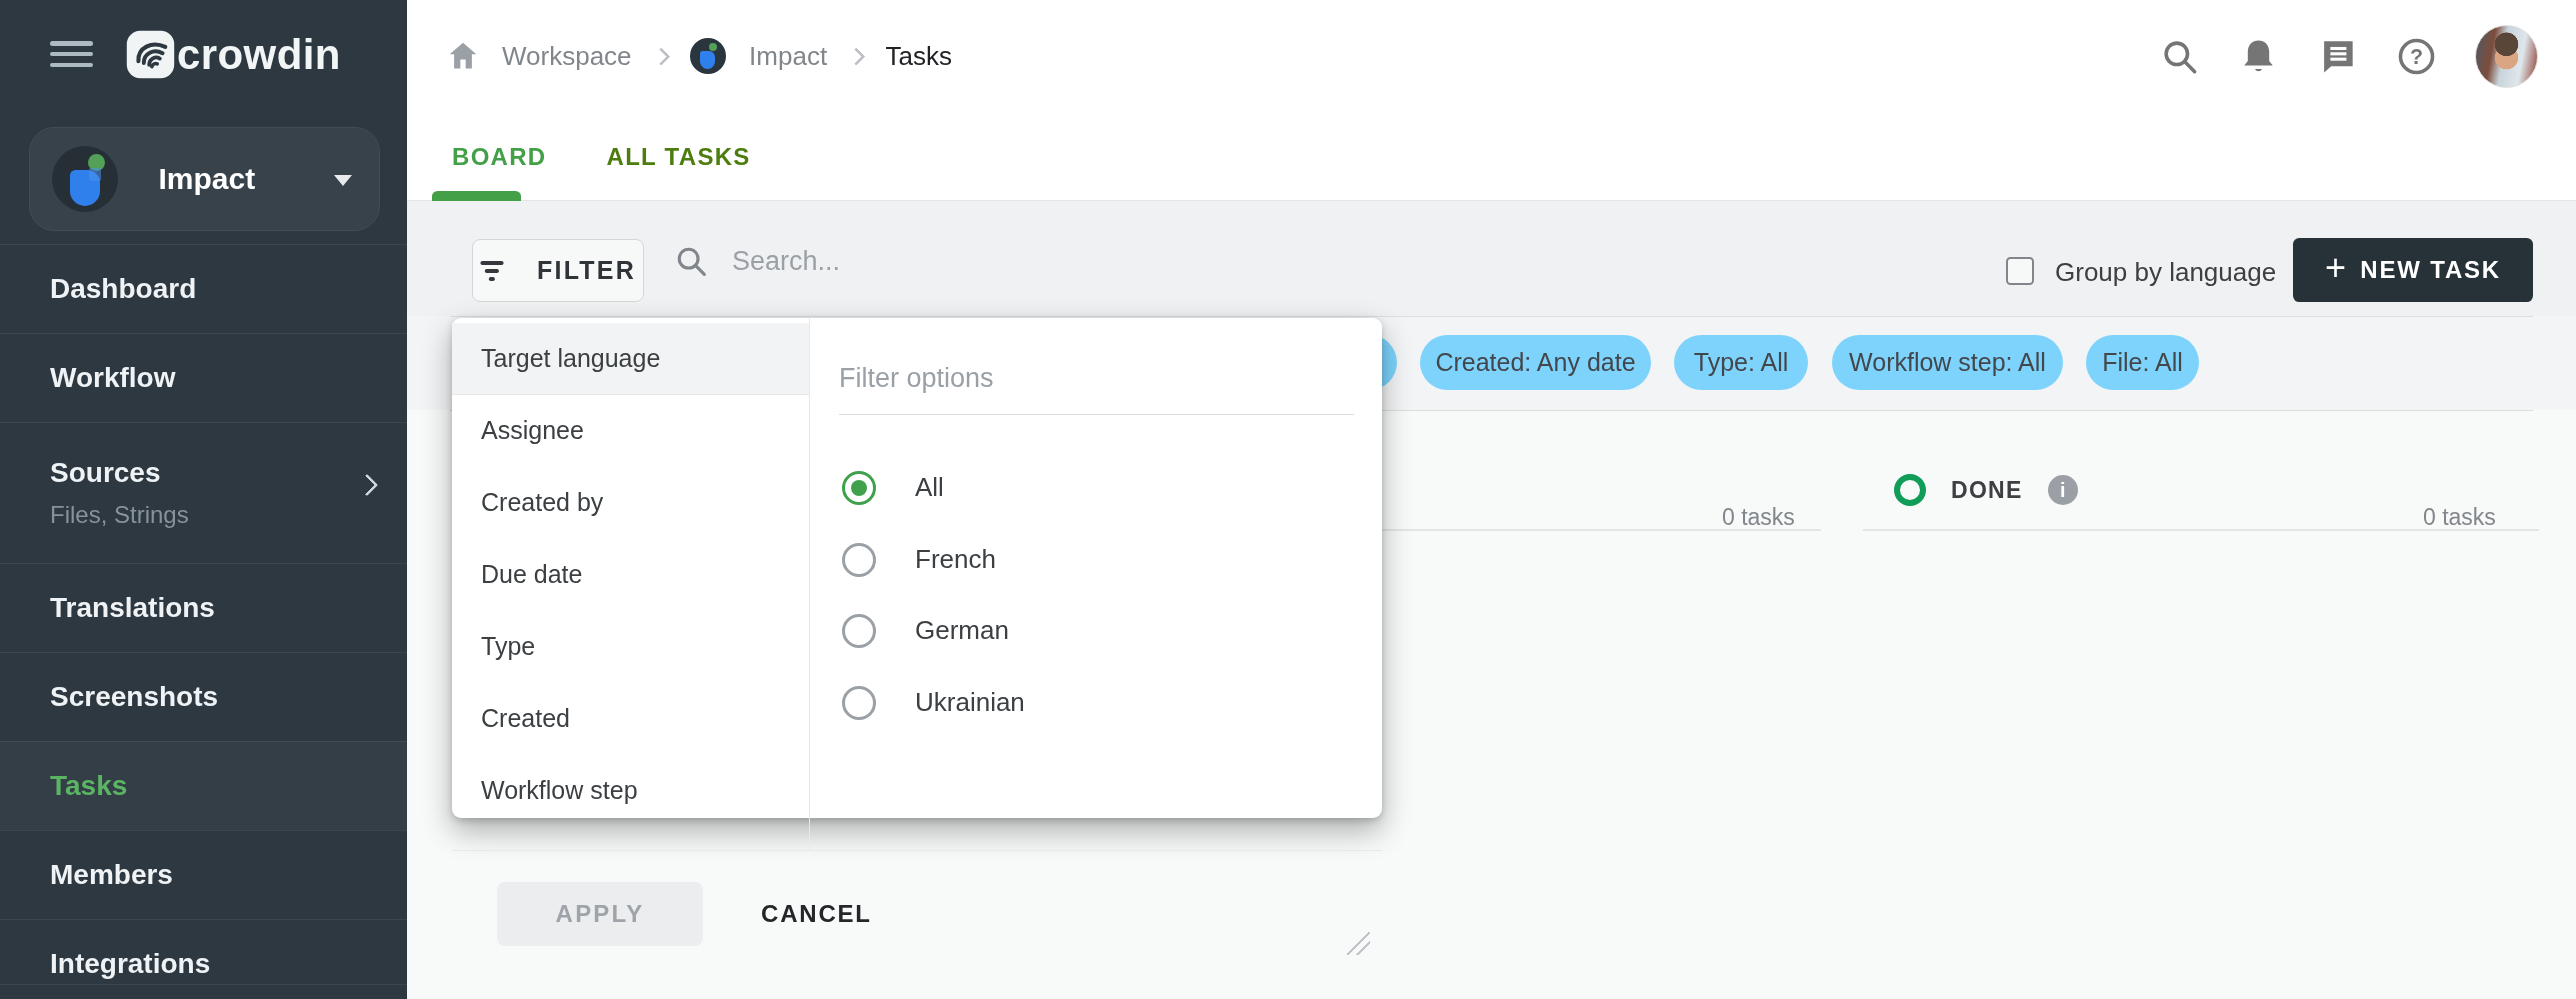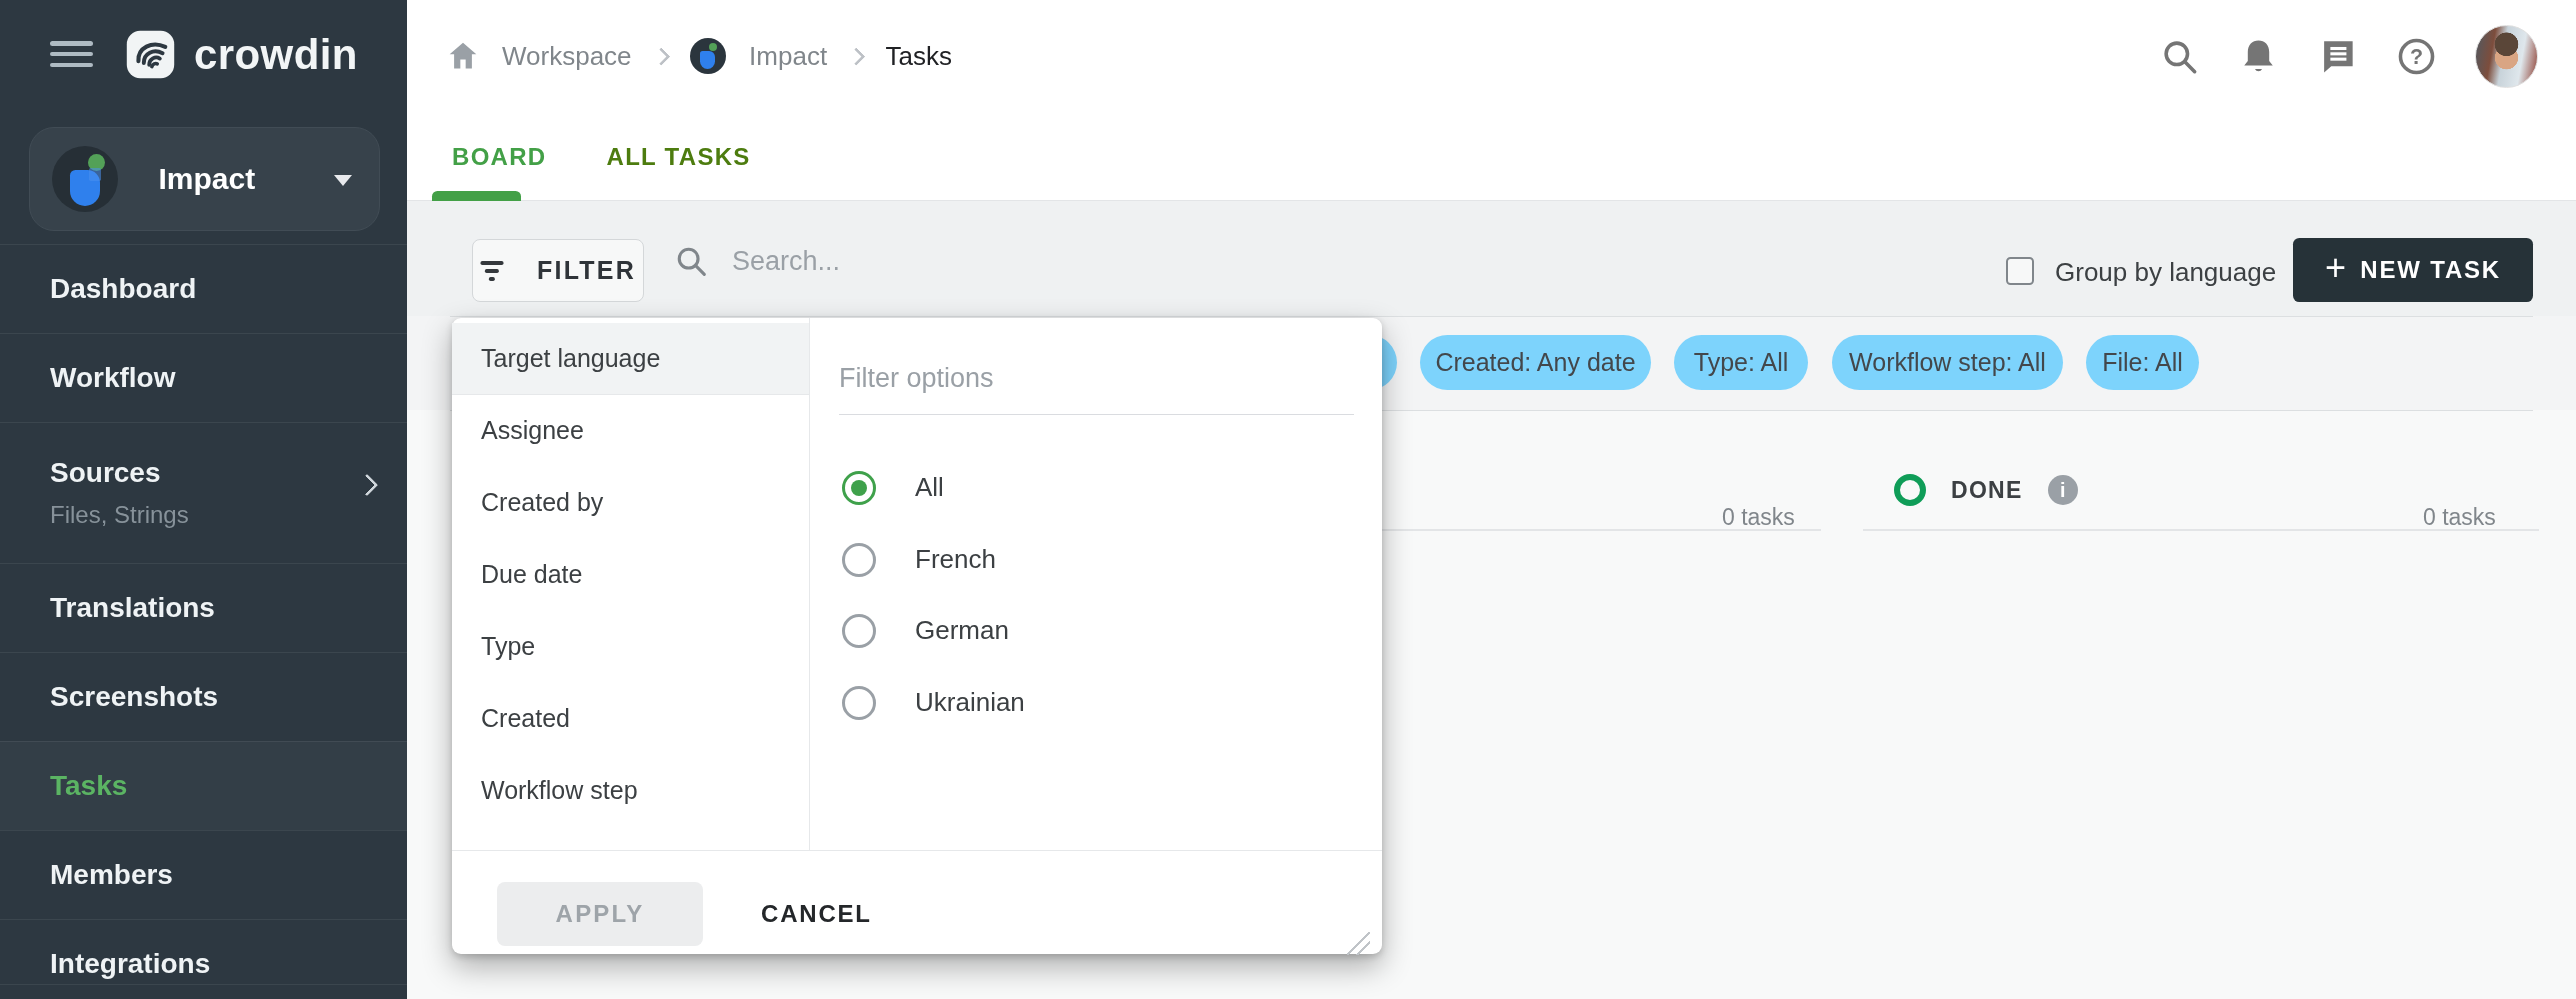--- a/index.html
+++ b/index.html
@@ -5,21 +5,21 @@
   * { margin:0; padding:0; box-sizing:border-box; }
   html,body { width:2576px; height:999px; overflow:hidden; }
   body { font-family:"Liberation Sans", sans-serif; background:#EFF1F2; position:relative; }
 
   
   .sidebar { position:absolute; left:0; top:0; width:407px; height:999px; background:#2D3841; z-index:5; }
   .hamburger { position:absolute; left:50px; top:41px; width:43px; height:29px; cursor:pointer; }
   .hamburger span { display:block; height:4.5px; border-radius:2.7px; background:#AEBAC2; margin-bottom:6.3px; }
   .logo { position:absolute; left:125px; top:29px; display:flex; align-items:center; }
   .logo-badge { width:51px; height:51px; }
-  .logo-word { color:#F2F5F6; font-size:42px; font-weight:bold; letter-spacing:0.4px; margin-left:18px; }
+  .logo-word { color:#F2F5F6; font-size:42px; font-weight:bold; letter-spacing:0.4px; margin-left:1px; }
 
   .project-card { position:absolute; left:29px; top:127px; width:351px; height:104px; border-radius:25px;
     background:#37424B; border:0.9px solid #414C55; display:flex; align-items:center; cursor:pointer; }
   .project-avatar { position:relative; width:66px; height:66px; border-radius:50%; background:#262F36; margin-left:21.5px; flex:none; }
   .project-avatar .dot { position:absolute; left:36px; top:8px; width:17px; height:17px; border-radius:50%; background:#53A158; }
   .project-avatar .drop { position:absolute; left:18px; top:24px; width:30px; height:36px; background:#2F80ED; border-radius:5.4px 12.5px 15px 15px; }
   .project-avatar .drop::before { content:""; position:absolute; right:-1.8px; top:-1.8px; width:12.5px; height:12.5px; background:#4a90ee; opacity:.55; border-radius:1.8px; }
   .project-name { color:#FFFFFF; font-size:30px; font-weight:bold; margin-left:41px; }
   .caret-down { position:absolute; right:27px; top:47px; width:0; height:0;
     border-left:9.8px solid transparent; border-right:9.8px solid transparent; border-top:11.6px solid #E8EAED; }
@@ -93,21 +93,21 @@
   
   .col-head { position:absolute; top:474px; display:flex; align-items:center; }
   .ring { border-radius:50%; }
   .col-name { font-size:23px; font-weight:bold; letter-spacing:1.3px; color:#3C4043; }
   .info-ic { width:30px; height:30px; border-radius:50%; background:#9AA0A6; color:#FFFFFF; font-size:19.7px; font-weight:bold;
     display:flex; align-items:center; justify-content:center; cursor:pointer; }
   .col-count { position:absolute; top:480px; font-size:23px; color:#80868B;margin-top:24px; }
   .col-divider { position:absolute; top:529px; height:1.8px; background:#E3E5E7; }
 
   
-  .dropdown { position:absolute; left:452px; top:318px; width:930px; height:636px; background:#FFFFFF; border-radius:9px;
+  .dropdown { position:absolute; left:452px; top:318px; width:930px; height:500px; background:#FFFFFF; border-radius:9px;
     box-shadow:0 12.5px 30px rgba(0,0,0,.30), 0 2.7px 7.2px rgba(0,0,0,.16); z-index:20; }
   .dd-left { position:absolute; left:0; top:0; width:358px; height:532px; border-right:0.9px solid #E6E8EA; padding-top:4.5px; }
   .dd-item { height:72px; display:flex; align-items:center; padding-left:29px; font-size:25px; color:#3C4043; cursor:pointer; }
   .dd-item.active { background:#F1F3F4; border-bottom:0.9px solid #E6E8EA; }
   .dd-right { position:absolute; left:359px; top:0; width:572px; height:532px; }
   .dd-filter-input { position:absolute; left:28px; top:45px; width:515px; border:none; border-bottom:1.8px solid #DADCE0;
     outline:none; font-size:27px; color:#3C4043; padding-bottom:19.7px; background:transparent; font-family:"Liberation Sans",sans-serif; }
   .dd-filter-input::placeholder { color:#9AA0A6; }
   .radio-row { position:absolute; left:31px; display:flex; align-items:center; gap:39px; height:39px; cursor:pointer; }
   .radio { width:34px; height:34px; border-radius:50%; border:3.6px solid #9AA0A6; position:relative; flex:none; }

